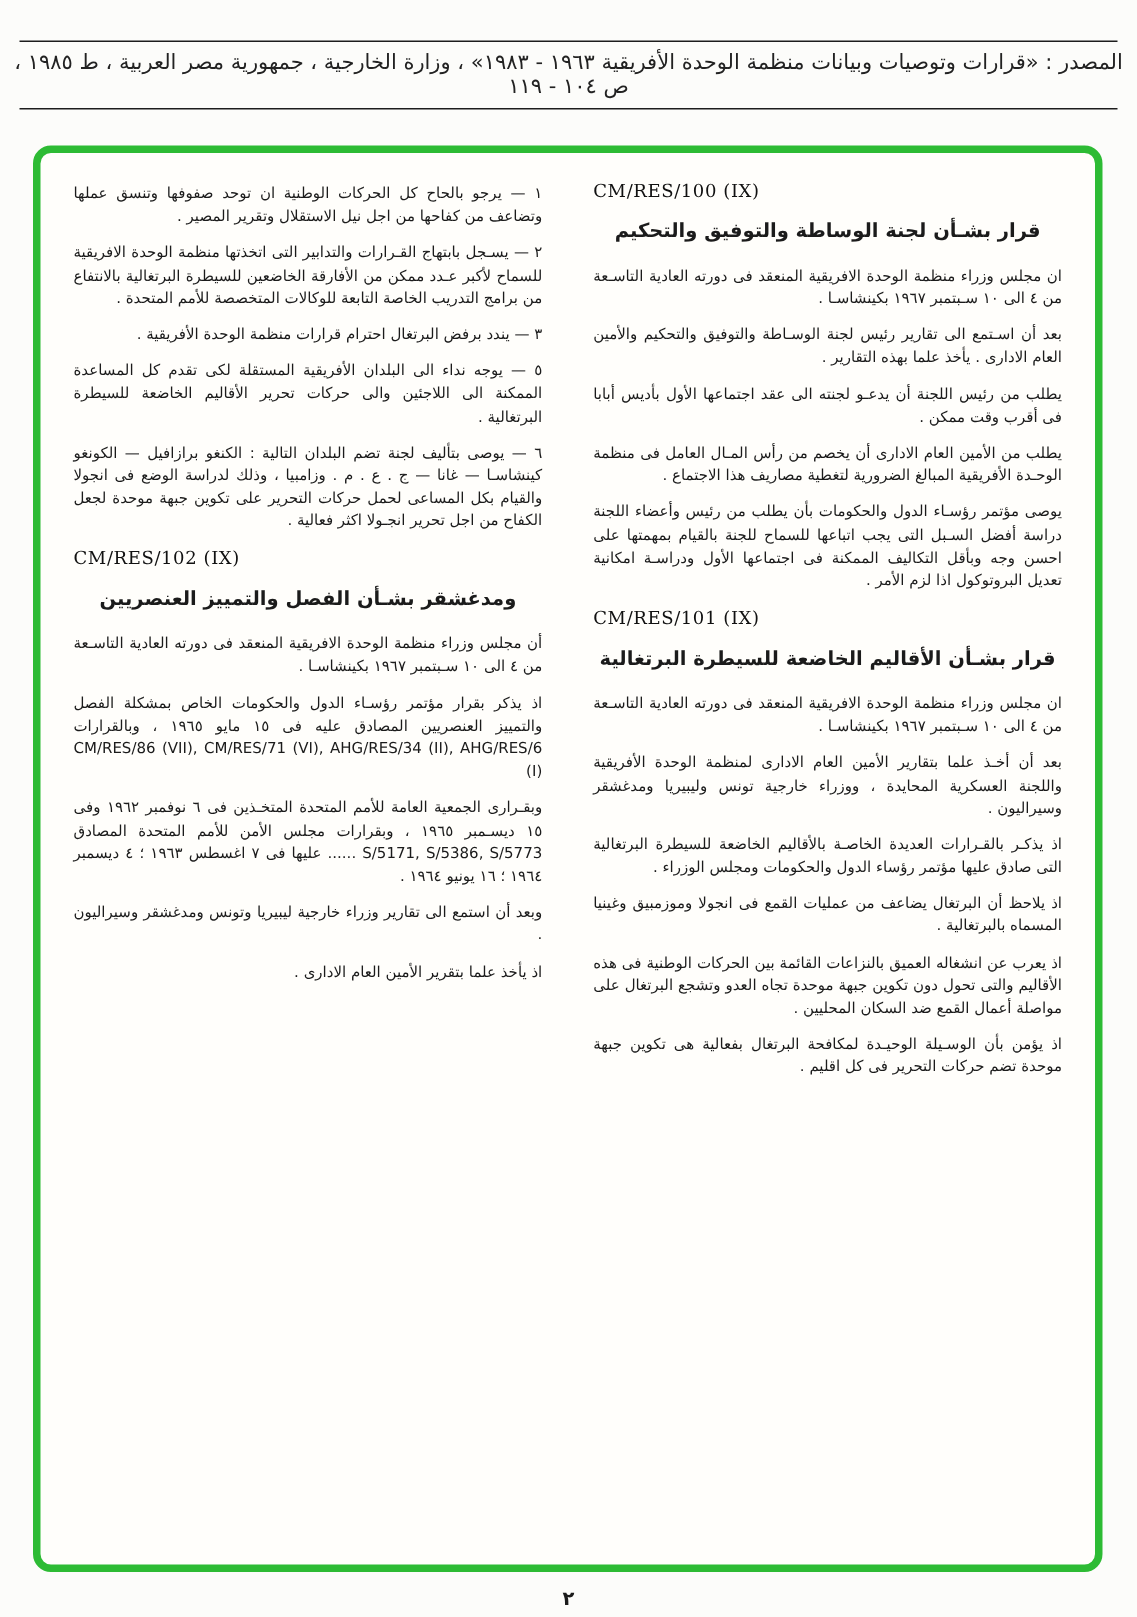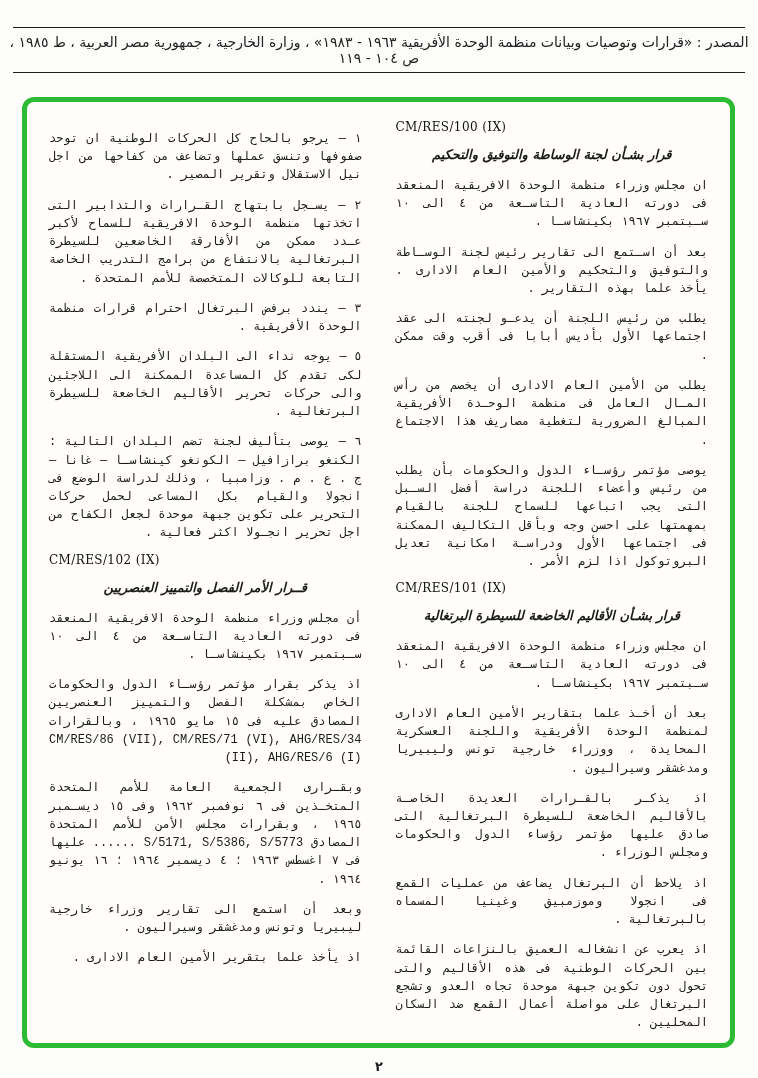--- a/index.html
+++ b/index.html
@@ -28,27 +28,26 @@
   .col{flex:1 1 0;direction:rtl;min-width:0;}
   .code{
     direction:ltr;text-align:left;
     font-family:"DejaVu Serif", serif;
     font-size:12px;letter-spacing:.4px;
     margin:10px 0 6px 0;color:#111;
   }
   .code.first{margin-top:2px;}
   .res-title{
     font-size:13px;font-weight:bold;text-align:center;
-    margin:12px 4px 12px 4px;line-height:1.45;font-style:italic;
+    margin:12px 4px 12px 4px;line-height:1.45;
   }
   .para{
-    font-size:12px;line-height:1.52;
+    font-size:10px;line-height:1.52;
     text-align:justify;text-align-last:right;
-    margin:12px 0 9px 0;
-    font-family:Liberation Mono, monospace;
+    margin:4px 0 9px 0;
   }
   .page-number{
     position:absolute;bottom:4px;left:0;width:100%;
     text-align:center;font-size:13px;font-weight:bold;
   }
 </style>
 </head>
 <body>
 
 <div class="header">
@@ -77,21 +76,21 @@
     <p class="para">اذ يؤمن بأن الوسـيلة الوحيـدة لمكافحة البرتغال بفعالية هى تكوين جبهة موحدة تضم حركات التحرير فى كل اقليم .</p>
   </section>
 
   <section class="col">
     <p class="para">١ — يرجو بالحاح كل الحركات الوطنية ان توحد صفوفها وتنسق عملها وتضاعف من كفاحها من اجل نيل الاستقلال وتقرير المصير .</p>
     <p class="para">٢ — يسـجل بابتهاج القـرارات والتدابير التى اتخذتها منظمة الوحدة الافريقية للسماح لأكبر عـدد ممكن من الأفارقة الخاضعين للسيطرة البرتغالية بالانتفاع من برامج التدريب الخاصة التابعة للوكالات المتخصصة للأمم المتحدة .</p>
     <p class="para">٣ — يندد برفض البرتغال احترام قرارات منظمة الوحدة الأفريقية .</p>
     <p class="para">٥ — يوجه نداء الى البلدان الأفريقية المستقلة لكى تقدم كل المساعدة الممكنة الى اللاجئين والى حركات تحرير الأقاليم الخاضعة للسيطرة البرتغالية .</p>
     <p class="para">٦ — يوصى بتأليف لجنة تضم البلدان التالية : الكنغو برازافيل — الكونغو كينشاسـا — غانا — ج . ع . م . وزامبيا ، وذلك لدراسة الوضع فى انجولا والقيام بكل المساعى لحمل حركات التحرير على تكوين جبهة موحدة لجعل الكفاح من اجل تحرير انجـولا اكثر فعالية .</p>
     <div class="code">CM/RES/102  (IX)</div>
-    <h2 class="res-title">قــرار الأمر الفصل والتمييز العنصريين</h2>
+    <h2 class="res-title">ومدغشقر بشـأن الفصل والتمييز العنصريين</h2>
     <p class="para">أن مجلس وزراء منظمة الوحدة الافريقية المنعقد فى دورته العادية التاسـعة من ٤ الى ١٠ سـبتمبر ١٩٦٧ بكينشاسـا .</p>
     <p class="para">اذ يذكر بقرار مؤتمر رؤسـاء الدول والحكومات الخاص بمشكلة الفصل والتمييز العنصريين المصادق عليه فى ١٥ مايو ١٩٦٥ ، وبالقرارات CM/RES/86 (VII), CM/RES/71 (VI), AHG/RES/34 (II), AHG/RES/6 (I)</p>
     <p class="para">وبقـرارى الجمعية العامة للأمم المتحدة المتخـذين فى ٦ نوفمبر ١٩٦٢ وفى ١٥ ديسـمبر ١٩٦٥ ، وبقرارات مجلس الأمن للأمم المتحدة المصادق S/5171, S/5386, S/5773 ...... عليها فى ٧ اغسطس ١٩٦٣ ؛ ٤ ديسمبر ١٩٦٤ ؛ ١٦ يونيو ١٩٦٤ .</p>
     <p class="para">وبعد أن استمع الى تقارير وزراء خارجية ليبيريا وتونس ومدغشقر وسيراليون .</p>
     <p class="para">اذ يأخذ علما بتقرير الأمين العام الادارى .</p>
   </section>
 
 </div>
 
 <div class="page-number">٢</div>

